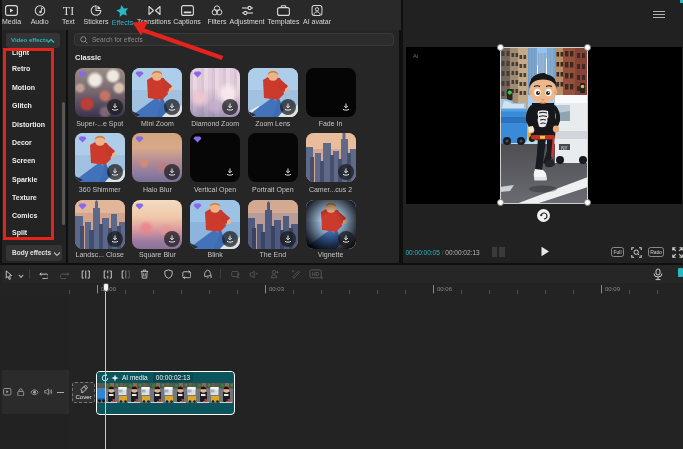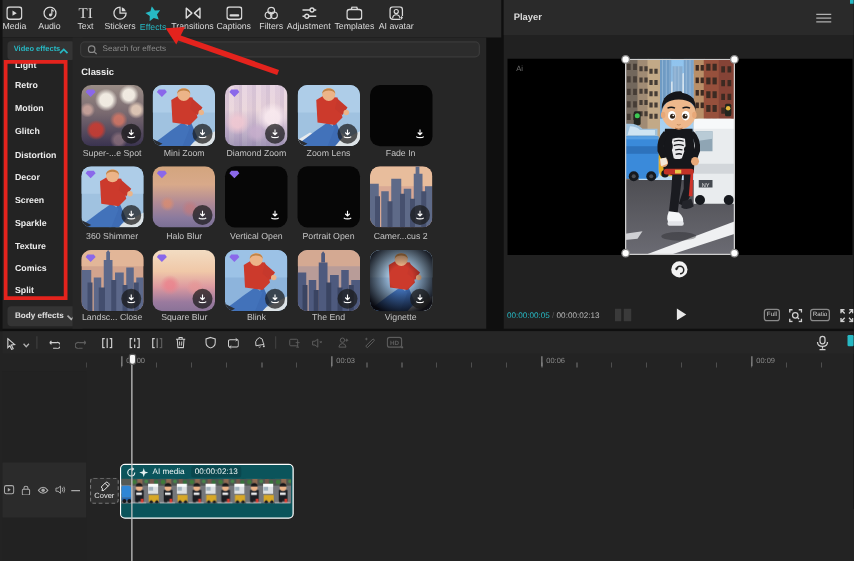--- a/index.html
+++ b/index.html
@@ -14,21 +14,21 @@
   .tb-item.act { color:#27b9c4; }
 
   #sidebar { left:2px; top:30px; width:64px; height:233px; background:#232323; }
   #vfx-btn { position:absolute; left:4px; top:3px; width:54px; height:15px; background:#343434; border-radius:3px;
     color:#27b9c4; font-size:6px; font-weight:bold; line-height:15px; padding-left:5px; white-space:nowrap; }
   .side-item { position:absolute; left:10px; color:#ededed; font-size:7px; font-weight:bold; line-height:10px; }
   #body-btn { position:absolute; left:4px; top:215px; width:56px; height:16px; background:#343434; border-radius:3px;
     color:#e0e0e0; font-size:6.5px; font-weight:bold; line-height:16px; padding-left:6px; white-space:nowrap; }
   #side-scroll { position:absolute; left:60px; top:72px; width:3px; height:123px; background:#565656; border-radius:2px; }
 
-  #fxpanel { left:58px; top:30px; width:331px; height:233px; background:#262626; }
+  #fxpanel { left:68px; top:30px; width:331px; height:233px; background:#262626; }
   #searchbar { position:absolute; left:6px; top:3px; width:320px; height:13px; background:#2c2c2c;
     border:1px solid #3a3a3a; border-radius:4px; color:#8a8a8a; font-size:6.5px; line-height:11px; padding-left:17px; }
   #searchbar .mag { position:absolute; left:5px; top:2px; }
   #classic { position:absolute; left:7px; top:23px; color:#ececec; font-size:7.5px; font-weight:bold; }
   .thumb { position:absolute; width:50px; height:49px; border-radius:8px; overflow:hidden; background:#111; }
   .thumb svg { position:absolute; left:0; top:0; }
   .tlabel { position:absolute; width:56px; margin-left:-3px; text-align:center; color:#c4c4c4; font-size:7px; white-space:nowrap; }
   .dl { position:absolute; right:2px; bottom:2px; width:16px; height:16px; border-radius:50%;
     background:rgba(25,25,25,.72); }
   .dl svg, .dlb svg { position:absolute; left:4px; top:4px; }
@@ -472,21 +472,20 @@
         </span>
     </div>
     <div class="tlabel" style="left:6.7px;top:220.5px;">Landsc... Close</div>
     <div class="tlabel" style="left:64.4px;top:220.5px;">Square Blur</div>
     <div class="tlabel" style="left:122.1px;top:220.5px;">Blink</div>
     <div class="tlabel" style="left:179.8px;top:220.5px;">The End</div>
     <div class="tlabel" style="left:237.5px;top:220.5px;">Vignette</div>
   </div>
 
   <div id="player" class="abs">
-    <div id="player-hd">Player</div>
     <div class="abs" style="left:250px;top:10.5px;width:12px;height:9px;">
       <div style="height:1.2px;background:#b0b0b0;margin-bottom:2.1px;"></div>
       <div style="height:1.2px;background:#b0b0b0;margin-bottom:2.1px;"></div>
       <div style="height:1.2px;background:#b0b0b0;"></div>
     </div>
     <div class="abs" style="right:0;top:0;width:3px;height:3px;background:#27b9c4;"></div>
     <div class="abs" style="left:2.5px;top:248.5px;font-size:6.5px;color:#27b9c4;">00:00:00:05&nbsp;<span style="color:#555;">/</span>&nbsp;<span style="color:#b9b9b9;">00:00:02:13</span></div>
     <div class="abs" style="left:88.5px;top:247px;width:5.5px;height:10px;background:#3a3a3a;"></div>
     <div class="abs" style="left:96px;top:247px;width:5.5px;height:10px;background:#3a3a3a;"></div>
     <svg class="abs" style="left:137px;top:246px;" width="10" height="11" viewBox="0 0 10 11">

